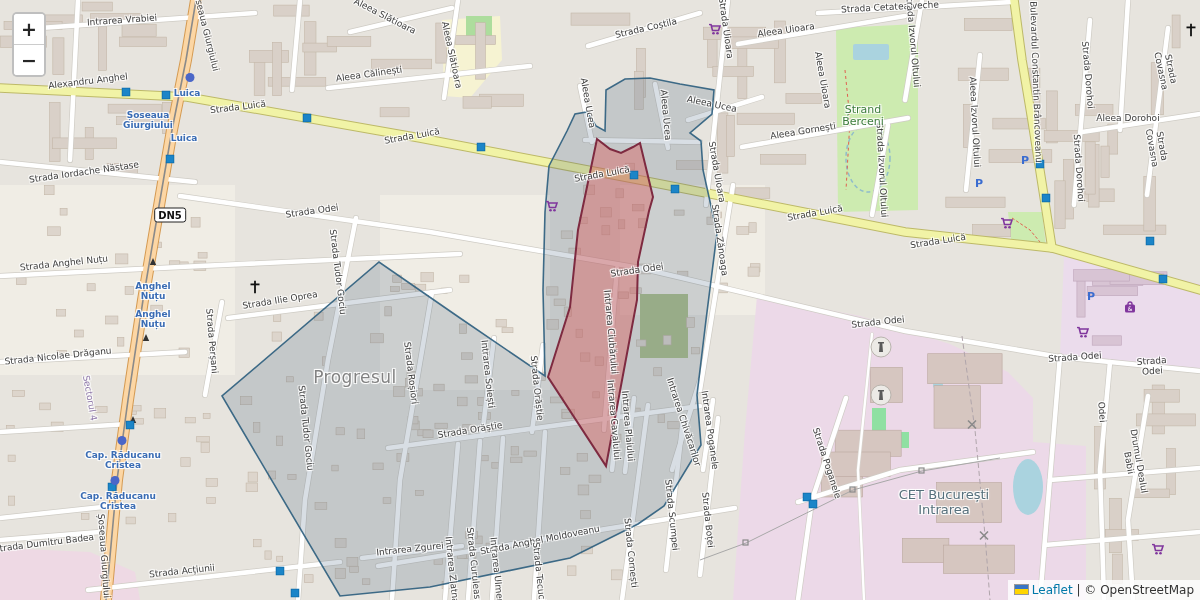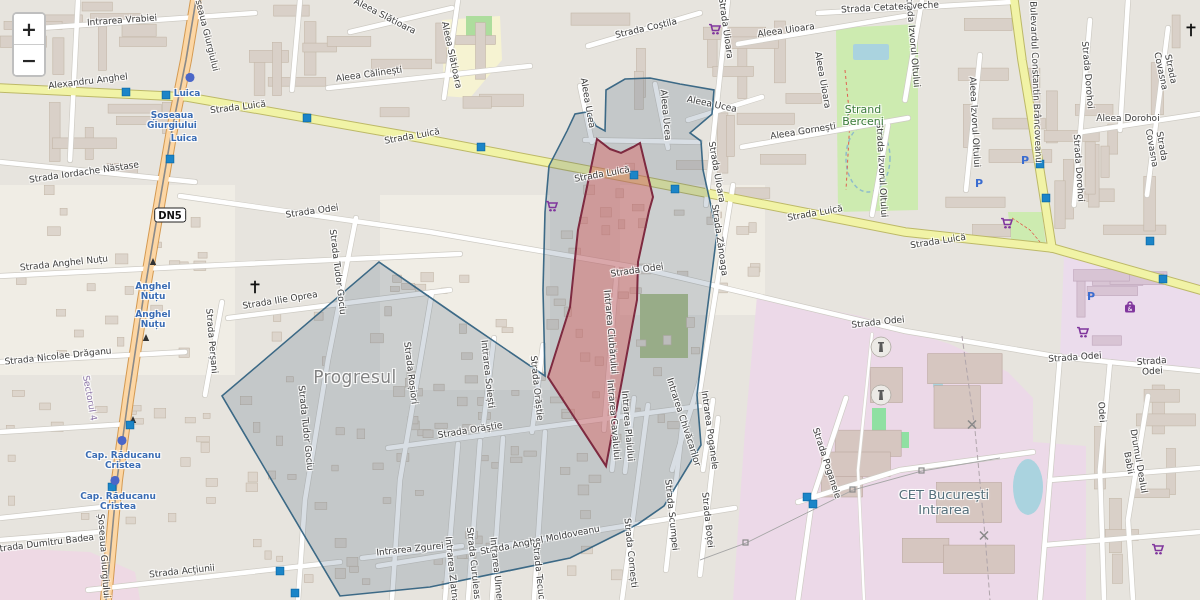--- a/index.html
+++ b/index.html
@@ -653,21 +653,21 @@
       <div class="lbl street" style="left: 614px; top: 420px; --r: 85deg;">Intrarea Cavalului</div>
       <div class="lbl street" style="left: 628px; top: 426px; --r: 85deg;">Intrarea Plaiului</div>
       <div class="lbl street" style="left: 611px; top: 332px; --r: 85deg;">Intrarea Ciubărului</div>
       <div class="lbl street" style="left: 684px; top: 422px; --r: 72deg;">Intrarea Chivăcarilor</div>
       <div class="lbl street" style="left: 827px; top: 463px; --r: 72deg;">Strada Poganele</div>
       <div class="lbl street" style="left: 44px; top: 543px; --r: -7deg;">Strada Dumitru Badea</div>
       <div class="lbl street" style="left: 182px; top: 571px; --r: -6deg;">Strada Acțiunii</div>
       <div class="lbl street" style="left: 104px; top: 556px; --r: 86deg;">Șoseaua Giurgiului</div>
       <div class="lbl street" style="left: 1134px; top: 462px; --r: 80deg;">Drumul Dealul Babii</div>
       <div class="lbl transit" style="left: 187px; top: 93px;">Luica</div>
-      <div class="lbl transit" style="left: 172px; top: 120px;">Șoseaua
+      <div class="lbl transit" style="left: 148px; top: 120px;">Șoseaua
 Giurgiului</div>
       <div class="lbl transit" style="left: 184px; top: 138px;">Luica</div>
       <div class="lbl transit" style="left: 153px; top: 291px;">Anghel
 Nuțu</div>
       <div class="lbl transit" style="left: 153px; top: 319px;">Anghel
 Nuțu</div>
       <div class="lbl transit" style="left: 123px; top: 460px;">Cap. Răducanu
 Cristea</div>
       <div class="lbl transit" style="left: 118px; top: 501px;">Cap. Răducanu
 Cristea</div>
@@ -678,13 +678,14 @@
 Berceni</div>
       <div class="lbl admin" style="left: 90px; top: 398px; --r: 80deg;">Sectorul 4</div>
     </div>
   <div class="shield" id="shield" style="left: 170px; top: 215px;">DN5</div>
 
   <div class="zoomctl">
     <div class="zb">+</div>
     <div class="zb">−</div>
   </div>
 
+  <div class="attrib"><span class="flag"></span><a>Leaflet</a><span> | </span><span>© OpenStreetMap</span></div>
 </div>
 
 </body></html>

